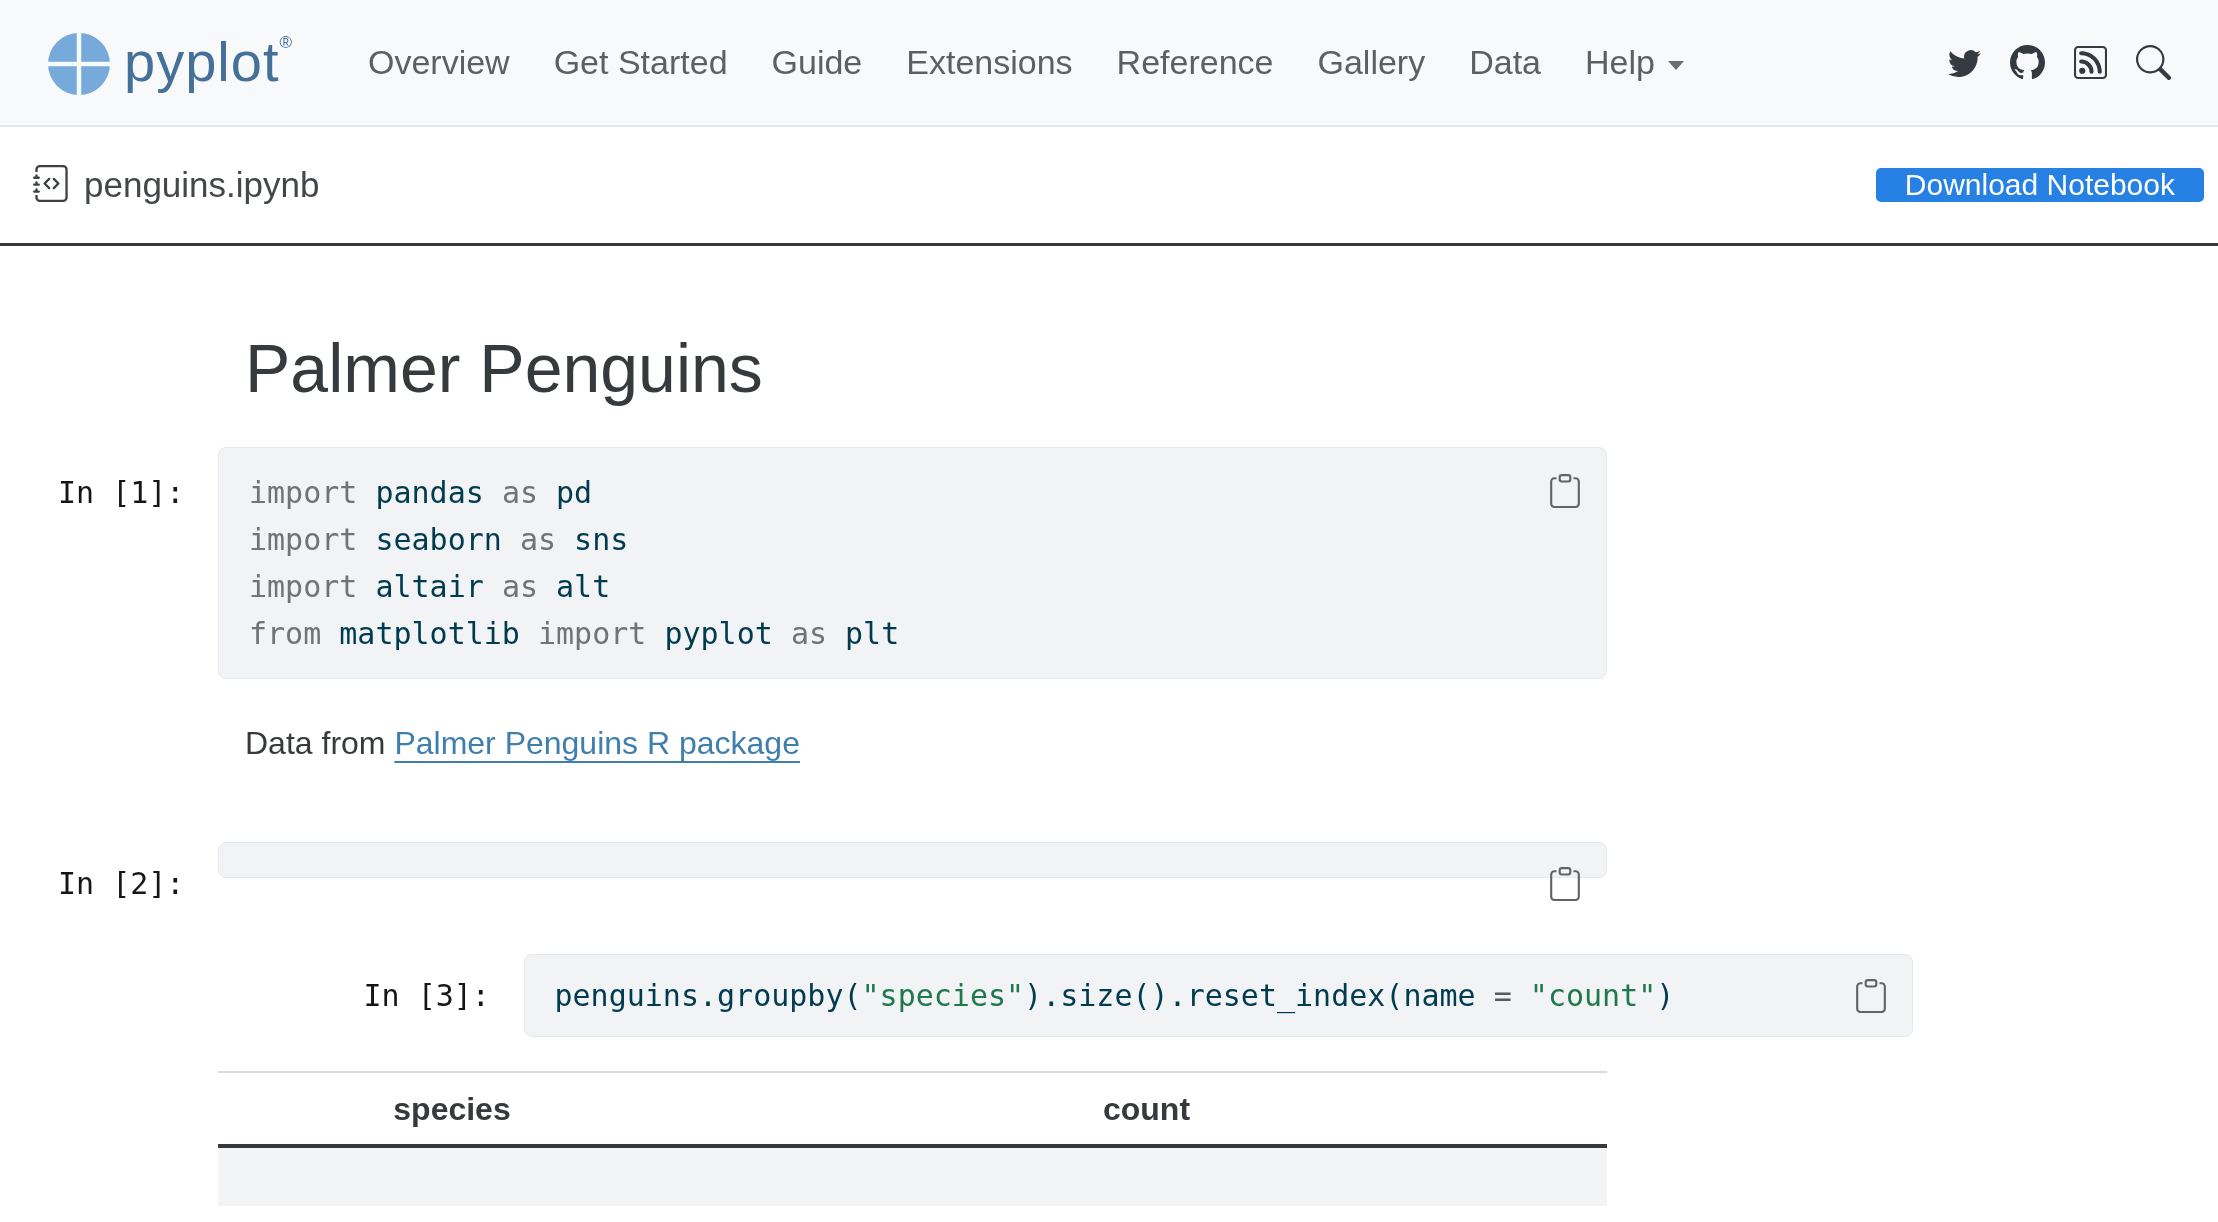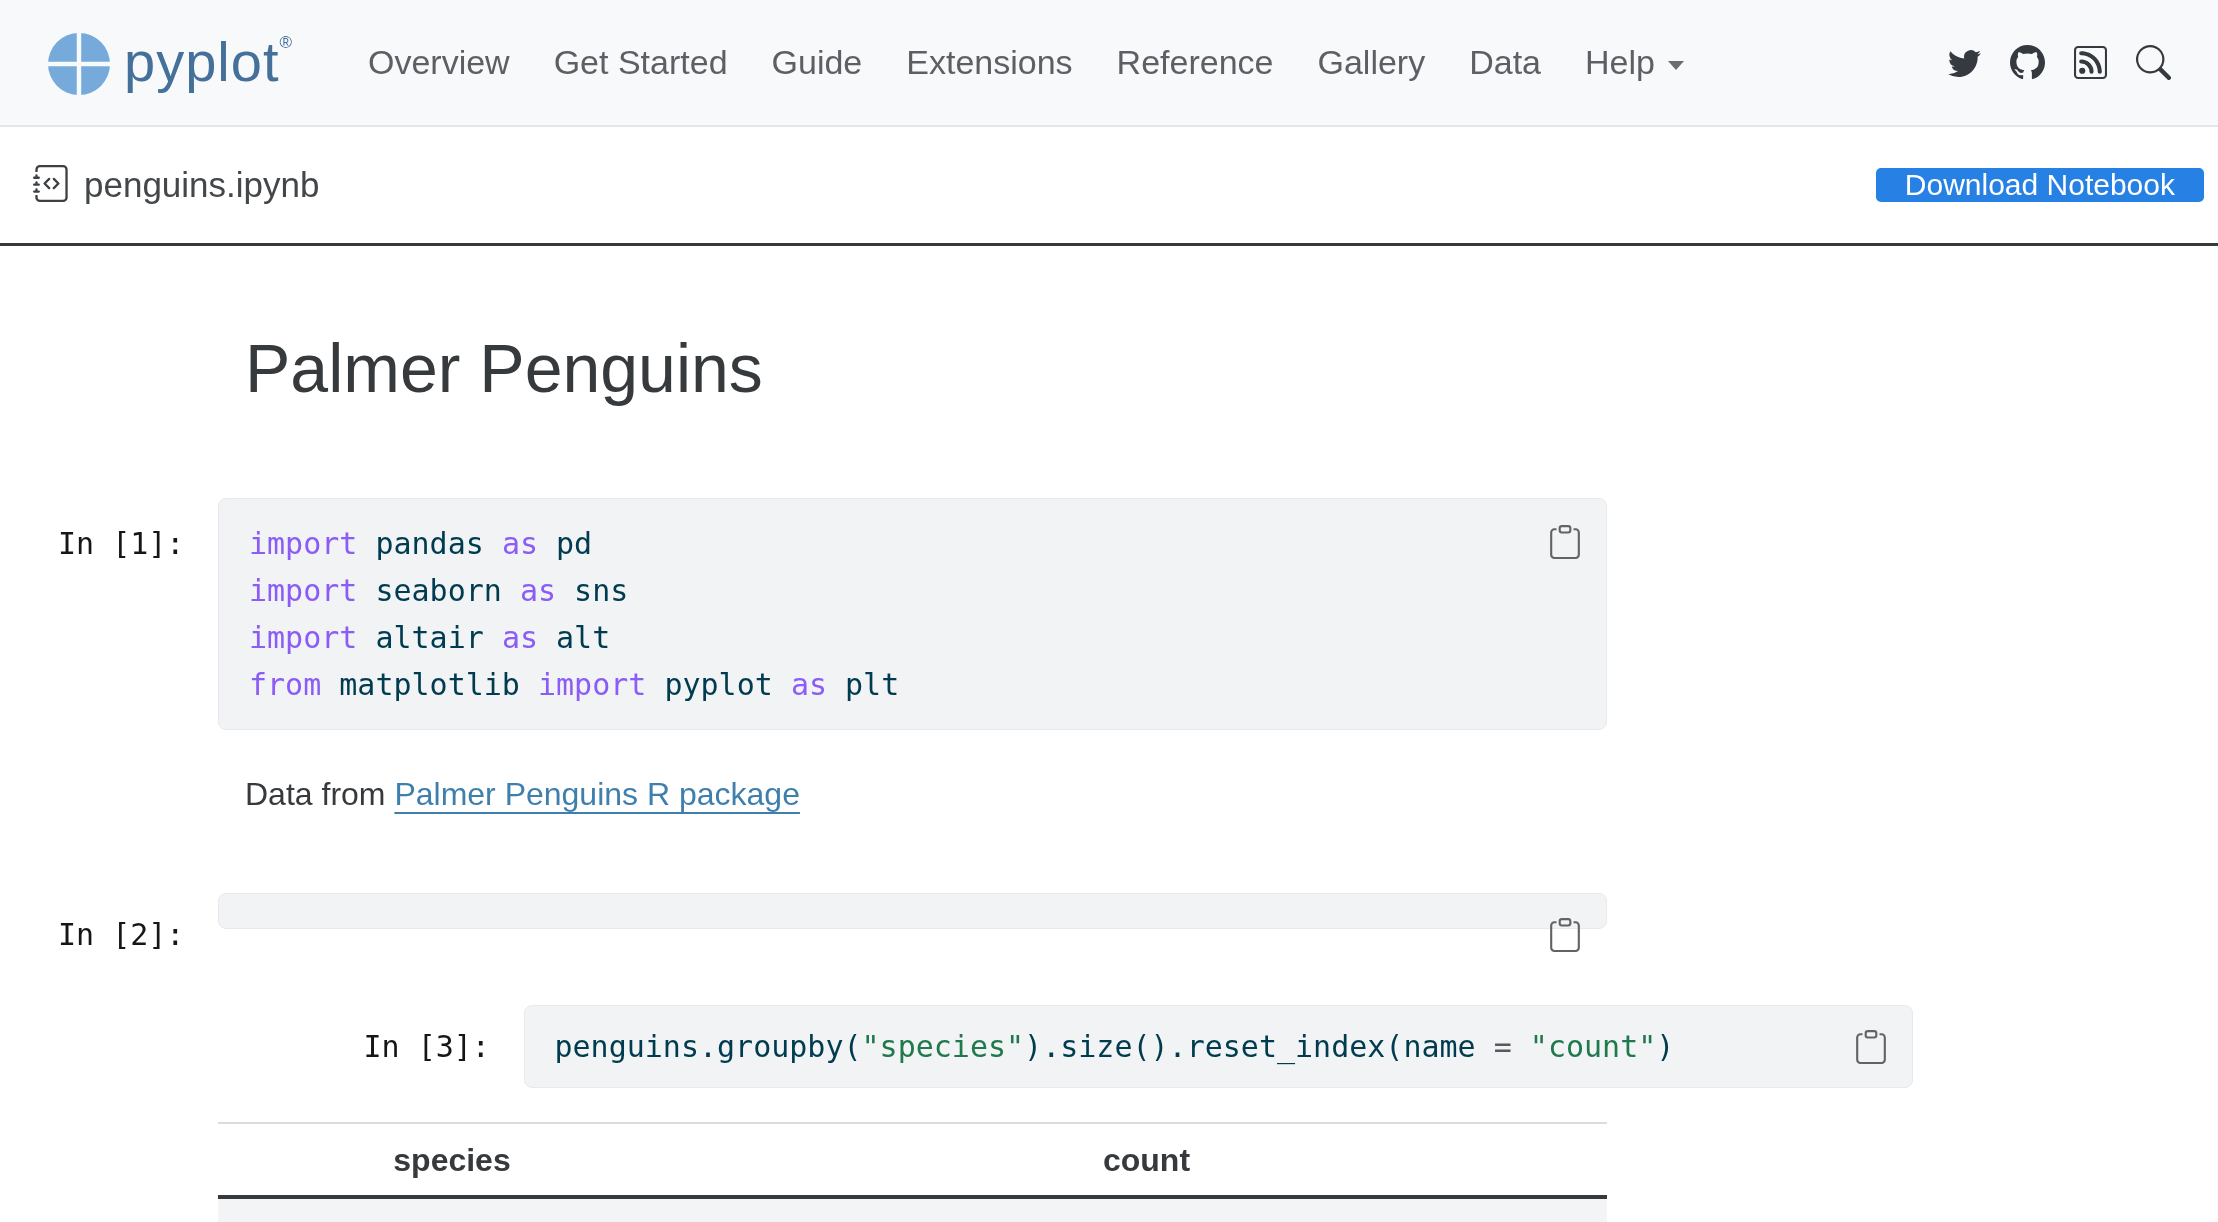--- a/index.html
+++ b/index.html
@@ -31,36 +31,36 @@
   .file-name { font-size:35px; color:#43474a; margin-left:14px; }
   .download-btn { margin-left:auto; background:#2780e3; color:#fff; font-size:30px;
                   padding:0 29px; border:none; border-radius:5px; cursor:pointer;
                   font-family:"Liberation Sans", sans-serif; }
 
   
   main { padding-top:85px; }
   .page-title { font-size:68px; font-weight:400; color:#373a3c; line-height:75px; margin-left:245px; }
 
   .cell { display:flex; align-items:flex-start; }
-  .cell-1 { margin-top:92px; }
+  .cell-1 { margin-top:41px; }
   .cell-2 { margin-top:77px; }
   .cell-3 { margin-top:47px;justify-content:center; }
   .cell-label { width:218px; padding-left:58px; font-family:"DejaVu Sans Mono", monospace;
                 font-size:30px; line-height:47px; color:#161616; }
   .cell-1 .cell-label { padding-top:22px; }
   .cell-2 .cell-label, .cell-3 .cell-label { padding-top:18px; }
 
   .code-block { position:relative; width:1389px; background:#f1f3f5;
                 border:1px solid #e7eaec; border-radius:8px;
                 font-family:"DejaVu Sans Mono", monospace; font-size:30px;
                 line-height:47px; color:#003b4f; }
   .code-block.multi  { padding:21px 30px; }
   .code-block.single { padding:17px 30px; }
   .code-line { white-space:pre; }
-  .tok-kw { color:#8b5cf6; }
+  .tok-kw { color:#737373; }
   .tok-st { color:#20794d; }
   .tok-op { color:#555a60; }
   .tok-tx { color:#003b4f; }
 
   .copy-btn { position:absolute; right:24px; background:none; border:none; padding:0;
               cursor:pointer; line-height:0; }
   .cell-1 .copy-btn { top:26px; }
   .cell-2 .copy-btn, .cell-3 .copy-btn { top:24px; }
   .copy-btn svg { fill:#636363; }
 

